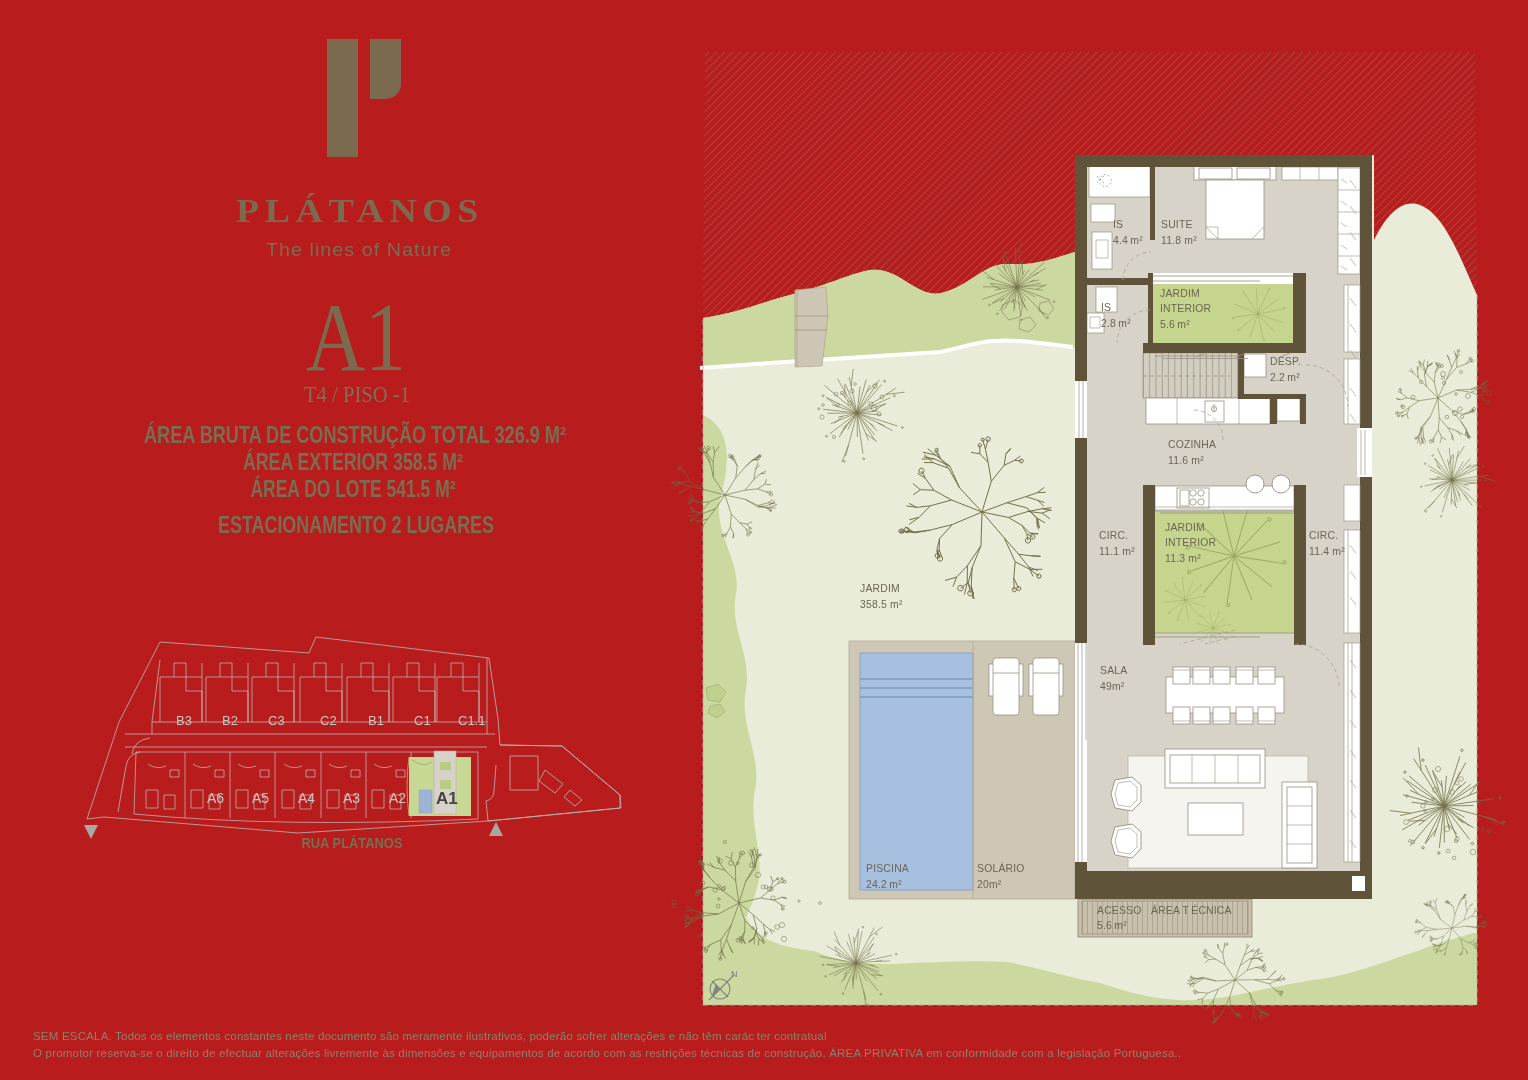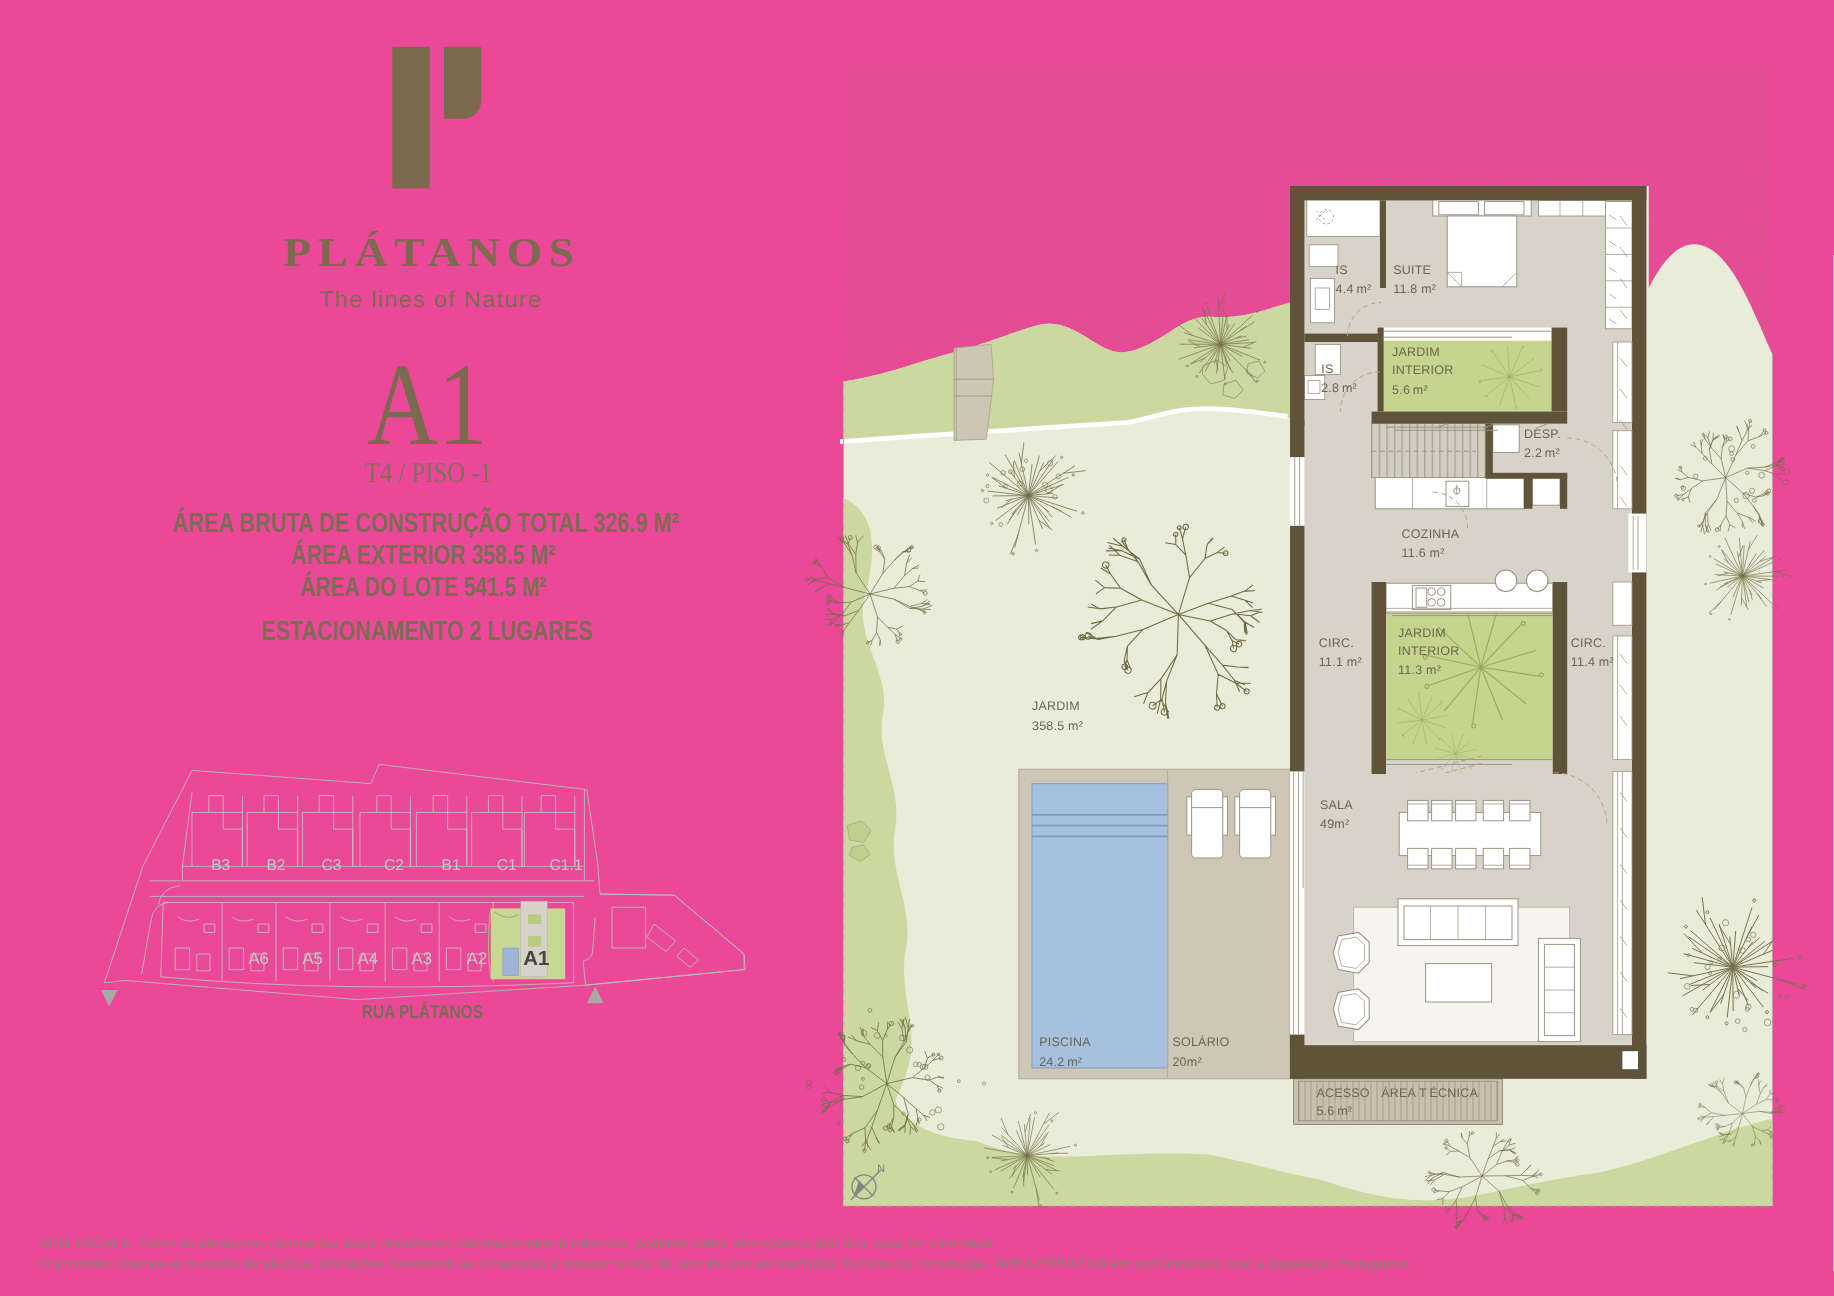--- a/index.html
+++ b/index.html
@@ -1,16 +1,16 @@
 <!DOCTYPE html>
 <html><head>
 <meta charset="utf-8">
 <style>
 html,body{margin:0;padding:0;background:#fff;}
-#page{position:relative;width:1528px;height:1080px;background:#ec4899;overflow:hidden;
+#page{position:relative;width:1528px;height:1080px;background:#b91c1c;overflow:hidden;
 font-family:"Liberation Sans",sans-serif;}
 svg text{font-family:"Liberation Sans",sans-serif;}
 svg text.sf{font-family:"Liberation Serif",serif !important;}
 </style>
 </head>
 <body>
 <div id="page">
 <svg width="1528" height="1080" viewBox="0 0 1528 1080">
 <defs>
 <pattern id="hatch" width="5.6" height="5.6" patternUnits="userSpaceOnUse" patternTransform="rotate(45)">

